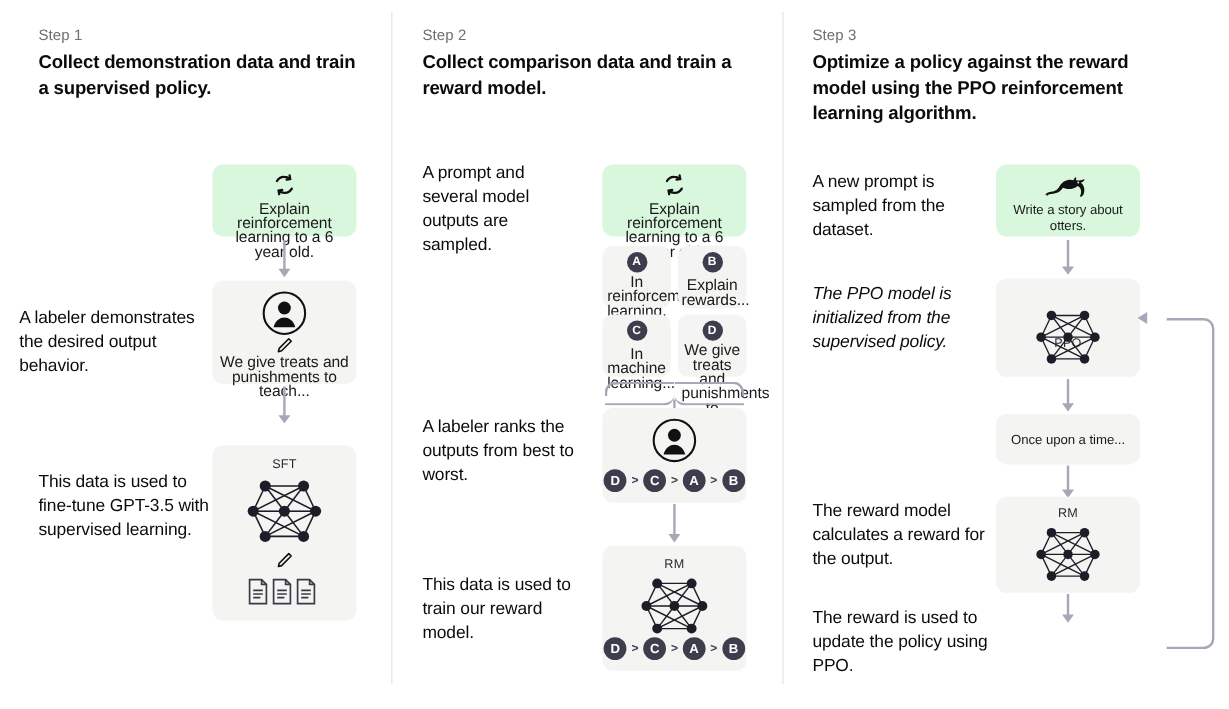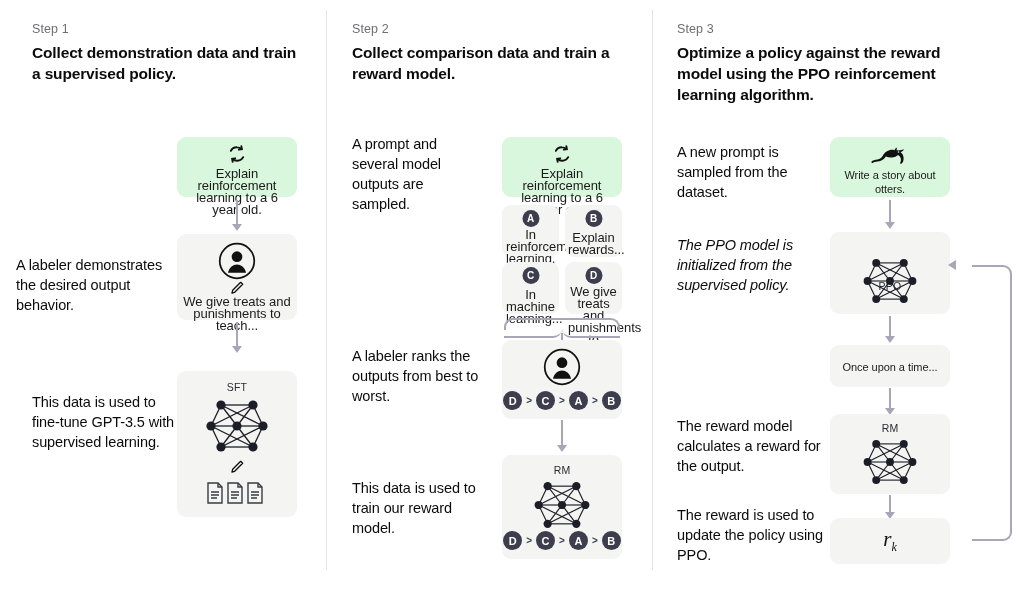--- a/index.html
+++ b/index.html
@@ -473,23 +473,20 @@
           </g>
         </svg>
       </div>
     </div>
 
     <div class="arrow" style="left:178px;top:495px;width:120px;height:28px;">
       <div class="shaft" style="height:18px;"></div>
       <div class="head" style="top:17px;"></div>
     </div>
 
-    <div class="card" style="left:178px;top:518px;width:120px;height:46px;">
-      <div class="rk" style="top:9px;"><span>r</span><sub>k</sub></div>
-    </div>
 
     <div class="loop" style="left:298px;top:265px;width:62px;height:276px;">
       <div class="tline"></div>
       <div class="vline"></div>
       <div class="bline"></div>
       <div class="lhead" style="top:-5px;left:-2px;"></div>
     </div>
   </div>
 
 </div>

